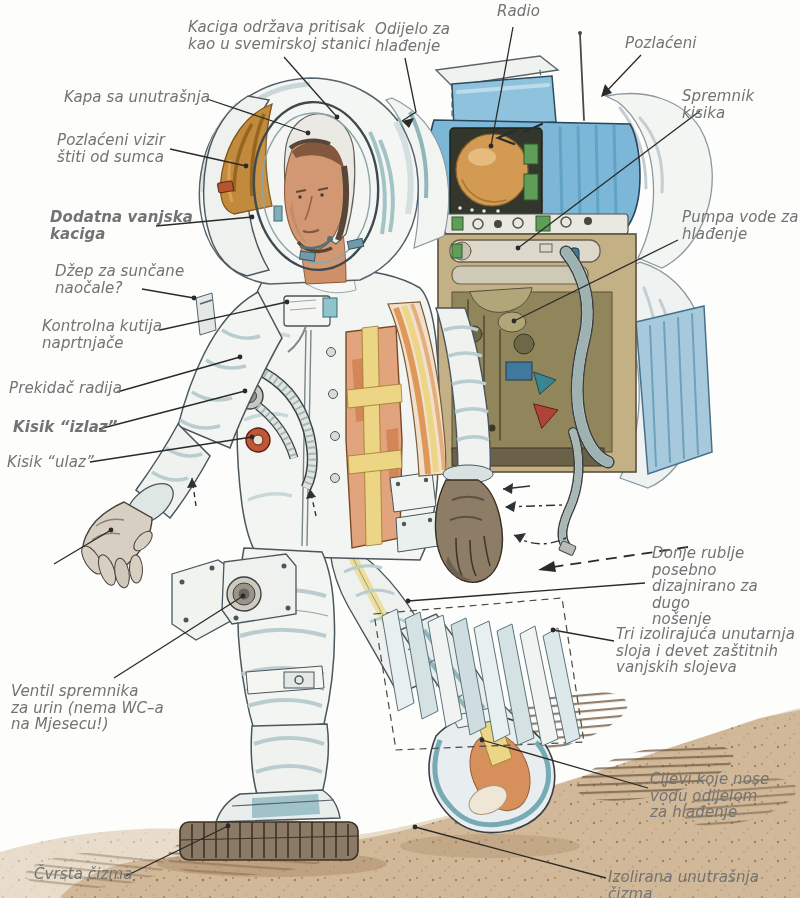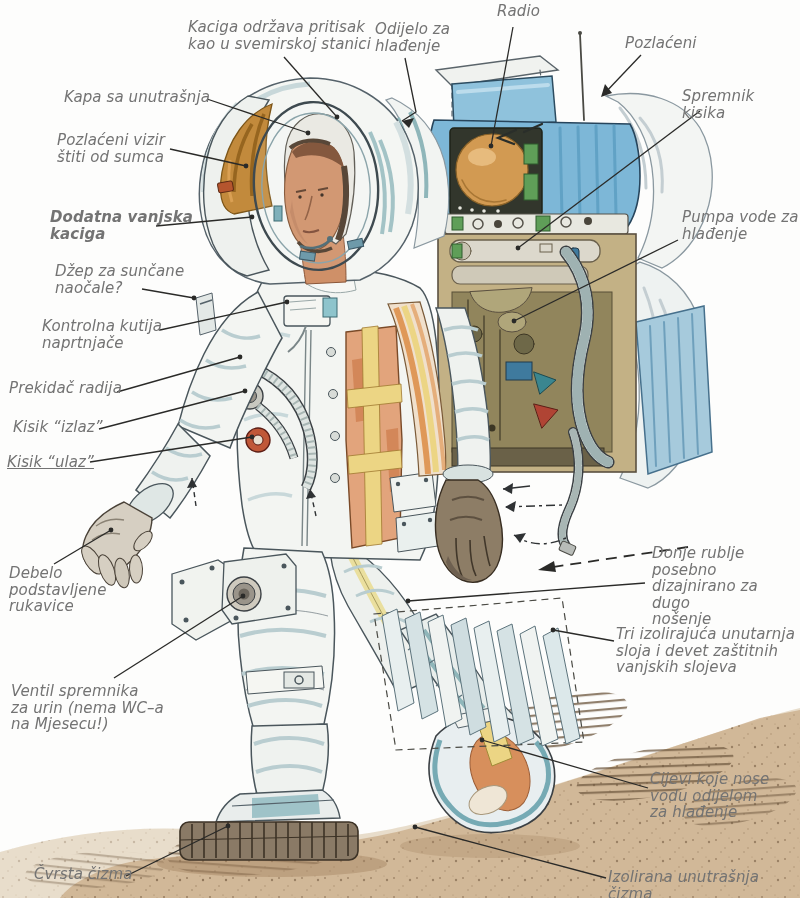--- a/index.html
+++ b/index.html
@@ -411,25 +411,22 @@
 štiti od sumca</div>
 <div class="lbl" style="left:50px;top:209px;font-weight:bold;">Dodatna vanjska
 kaciga</div>
 <div class="lbl" style="left:682px;top:209px;">Pumpa vode za
 hlađenje</div>
 <div class="lbl" style="left:55px;top:263px;">Džep za sunčane
 naočale?</div>
 <div class="lbl" style="left:42px;top:318px;">Kontrolna kutija
 naprtnjače</div>
 <div class="lbl" style="left:9px;top:380px;">Prekidač radija</div>
-<div class="lbl" style="left:13px;top:419px;">Kisik “izlaz”</div>
-<div class="lbl" style="left:7px;top:454px;text-decoration:underline;">Kisik “ulaz”</div>
-<div class="lbl" style="left:9px;top:565px;">Debelo
-podstavljene
-rukavice</div>
+<div class="lbl" style="left:13px;top:419px;font-weight:bold;">Kisik “izlaz”</div>
+<div class="lbl" style="left:7px;top:454px;">Kisik “ulaz”</div>
 <div class="lbl" style="left:640px;top:545px;margin-left:12px;">Donje rublje posebno
 dizajnirano za dugo
 nošenje</div>
 <div class="lbl" style="left:616px;top:626px;">Tri izolirajuća unutarnja
 sloja i devet zaštitnih
 vanjskih slojeva</div>
 <div class="lbl" style="left:11px;top:677px;margin-top:6px;">Ventil spremnika
 za urin (nema WC–a
 na Mjesecu!)</div>
 <div class="lbl" style="left:650px;top:771px;">Cijevi koje nose

